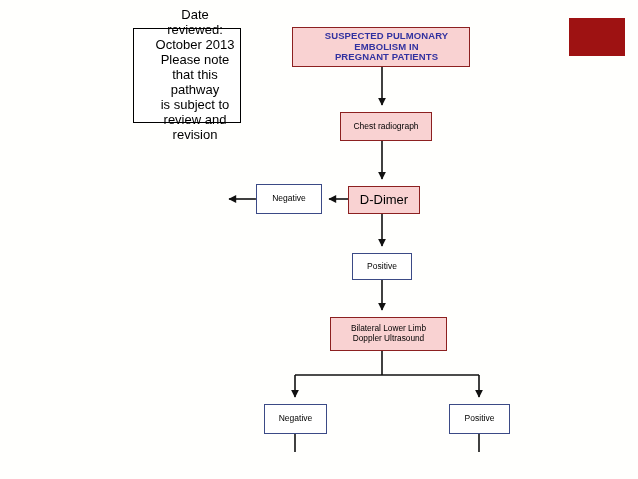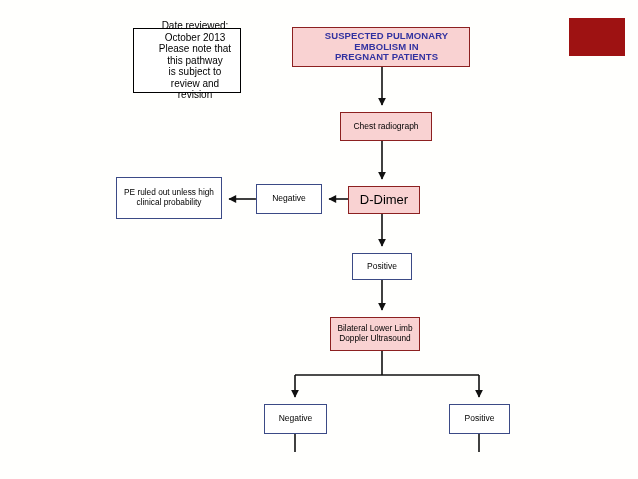--- a/index.html
+++ b/index.html
@@ -57,22 +57,22 @@
     font-size: 9.5px;
     font-weight: bold;
     color: #3232a0;
     letter-spacing: .1px;
     padding-left: 11px;
   }
 
   
   #note-box {
     left: 133px; top: 28px;
-    width: 108px; height: 65px;
-    font-size: 10px;
+    width: 108px; height: 95px;
+    font-size: 13px;
     padding-left: 16px;
   }
 
   
   #chest-box {
     left: 340px; top: 112px;
     width: 92px;  height: 29px;
     font-size: 8.5px;
   }
   #ddimer-box {
@@ -80,21 +80,21 @@
     width: 72px;  height: 28px;
     font-size: 13px;
   }
   #positive-box {
     left: 352px; top: 253px;
     width: 60px;  height: 27px;
     font-size: 8.5px;
   }
   #doppler-box {
     left: 330px; top: 317px;
-    width: 90px; height: 34px;
+    width: 117px; height: 34px;
     font-size: 8.3px;
     align-items: center;
   }
 
   
   #negative-mid-box {
     left: 256px; top: 184px;
     width: 66px;  height: 30px;
     font-size: 8.5px;
   }
@@ -192,24 +192,20 @@
   </div>
 
   <div id="ddimer-box" class="node pink">
     <span class="label">D-Dimer</span>
   </div>
 
   <div id="negative-mid-box" class="node blue">
     <span class="label">Negative</span>
   </div>
 
-  <div id="pe-ruled-out-box" class="node blue">
-    <span class="label">PE ruled out unless high
-clinical probability</span>
-  </div>
 
   <div id="positive-box" class="node blue">
     <span class="label">Positive</span>
   </div>
 
   <div id="doppler-box" class="node pink">
     <span class="label">Bilateral Lower Limb
 Doppler Ultrasound</span>
   </div>
 

